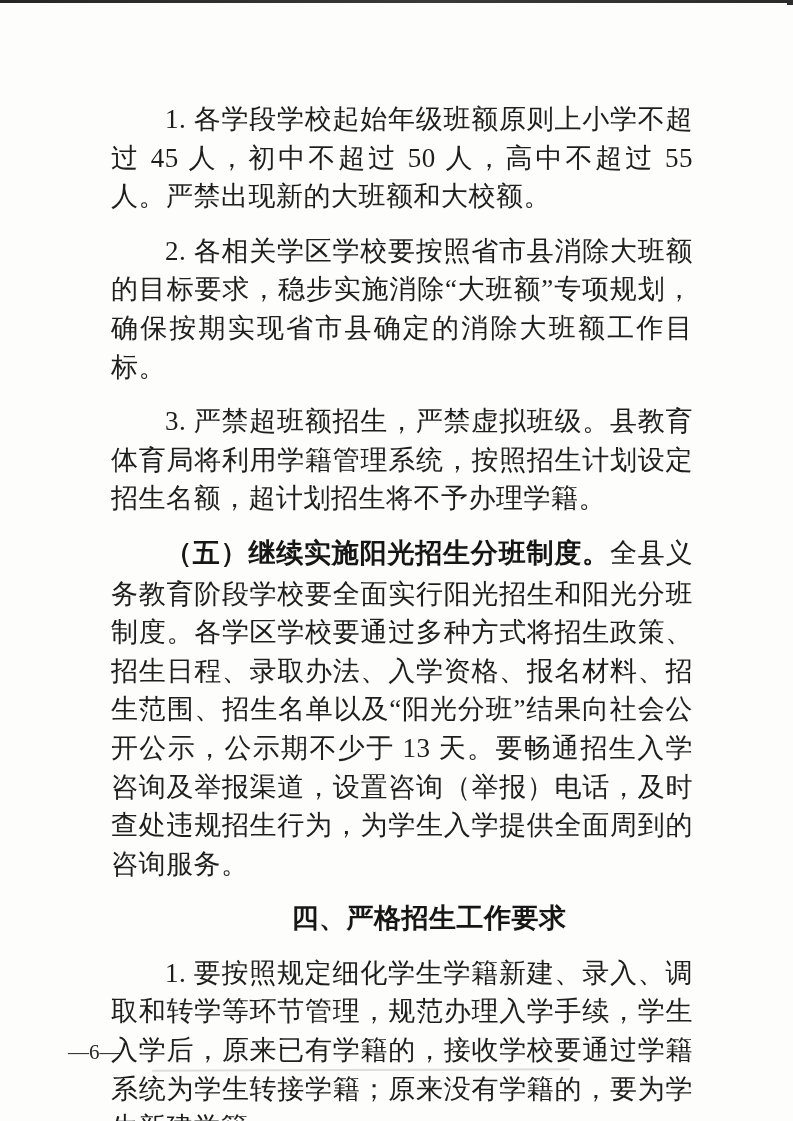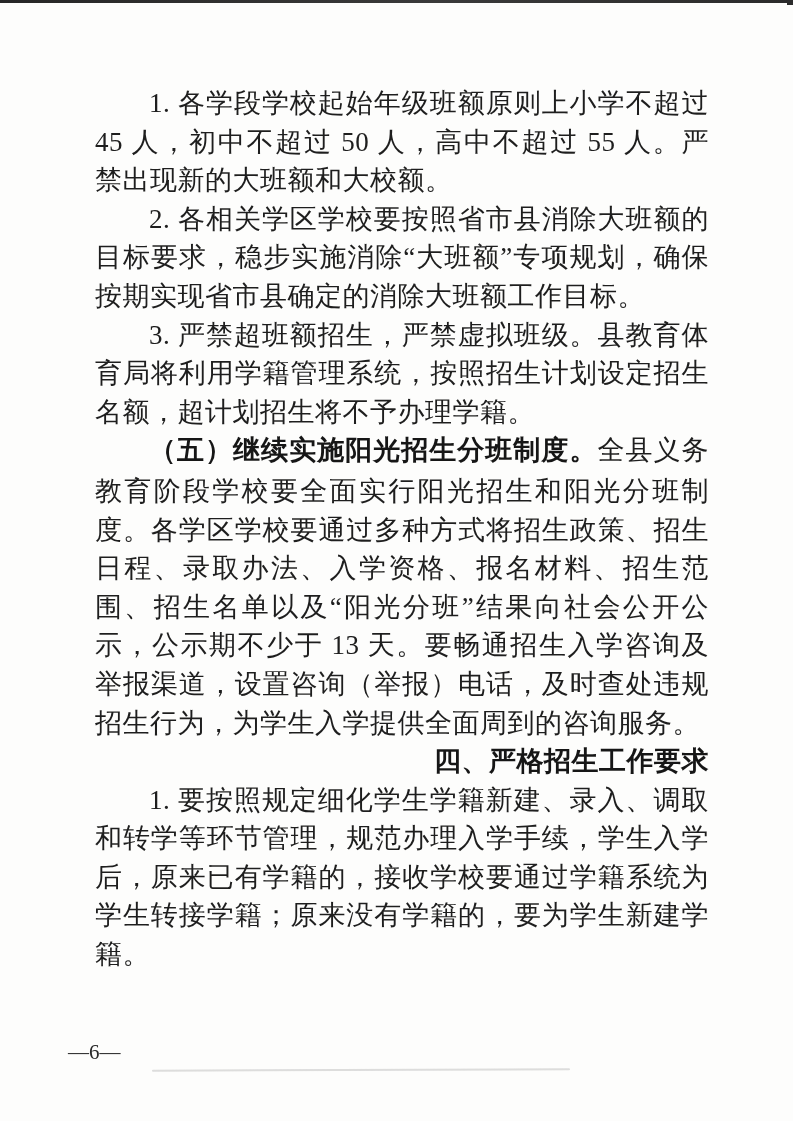--- a/index.html
+++ b/index.html
@@ -32,31 +32,31 @@
     transform: rotate(-0.2deg);
     border-radius: 2px;
   }
   .content {
     position: absolute;
     top: 84px;
     left: 95px;
     width: 614px;
   }
   .content p {
-    margin: 0;
+    margin: 16px;
     font-size: 27px;
     line-height: 38.6px;
     text-align: justify;
     text-indent: 2em;
     letter-spacing: 0.5px;
   }
   .content p.heading {
     font-family: "Liberation Sans", "DejaVu Sans", sans-serif;
     font-weight: bold;
-    text-align: right;
+    text-align: center;
     color: #161616;
   }
   .content p b {
     font-family: Liberation Mono, monospace;
     font-weight: bold;
     color: #161616;
   }
   .page-number {
     position: absolute;
     top: 1040px;

